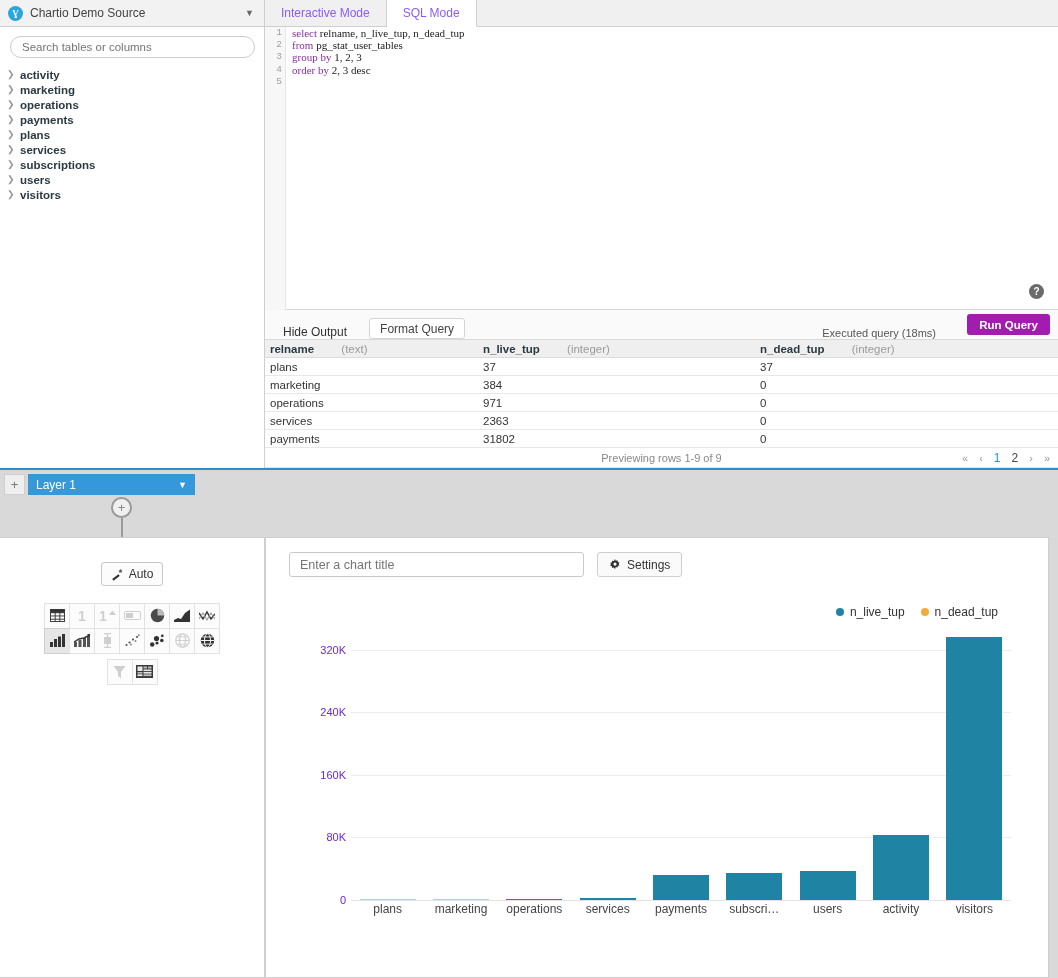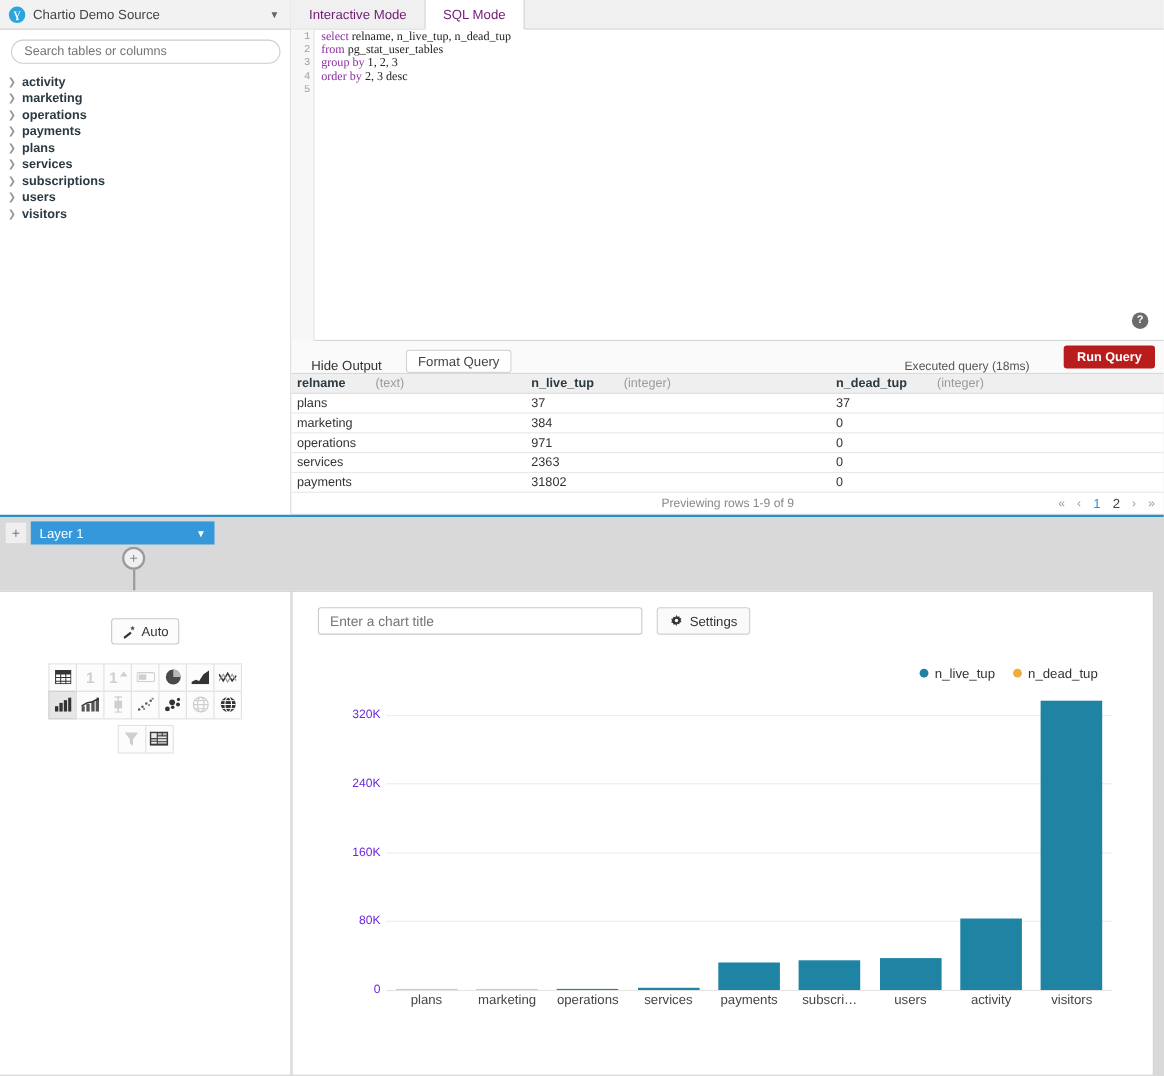--- a/index.html
+++ b/index.html
@@ -34,21 +34,21 @@
   .tablelist { padding:3px 0 0 0; }
   .tablerow { display:flex; align-items:center; height:15px; padding-left:7px; cursor:default; }
   .tablerow .arrow { width:13px; color:#999; font-size:9px; line-height:1; }
   .tablerow .tname { font-size:11.5px; color:#2b3a42; font-weight:bold; }
 
   
   .editor { position:absolute; left:265px; top:0; width:793px; height:468px; background:#fff; }
   .tabbar { height:27px; background:#f0f0f0; border-bottom:1px solid #cfcfcf;
     display:flex; align-items:flex-end; }
   .tab { height:27px; padding:0 16px; display:flex; align-items:center;
-    font-size:12px; color:#701a75; border-right:1px solid #cfcfcf; background:#f0f0f0;
+    font-size:12px; color:#8b5cf6; border-right:1px solid #cfcfcf; background:#f0f0f0;
     position:relative; cursor:default; }
   .tab.active { background:#fff; border-bottom:1px solid #fff; margin-bottom:-1px; }
 
   .codearea { position:relative; height:283px; background:#fff; border-bottom:1px solid #d5d5d5; }
   .gutter { position:absolute; left:0; top:0; width:21px; height:283px;
     background:#f7f7f7; border-right:1px solid #e6e6e6; }
   .gutter div { font-family:"Liberation Mono", monospace; font-size:9.5px; color:#a0a0a0;
     text-align:right; padding-right:3px; height:12.2px; line-height:12.2px; }
   .codelines { position:absolute; left:27px; top:0; padding-top:0; }
   .codelines div { font-family:Liberation Serif, serif; font-size:11px;
@@ -58,21 +58,21 @@
     border-radius:50%; background:#6b6b6b; color:#fff; font-size:10px; font-weight:bold;
     display:flex; align-items:center; justify-content:center; cursor:pointer; }
 
   .outputbar { height:30px; background:#fafafa; border-bottom:1px solid #d9d9d9;
     display:flex; align-items:flex-end; padding:0 8px; position:relative; }
   .hideout { font-size:12px; color:#333; padding:0 10px; cursor:pointer; }
   .fmtquery { height:21px; border:1px solid #d5d5d5; border-radius:3px; background:#fff;
     font-size:12px; color:#444; padding:0 10px; display:flex; align-items:center;
     margin-left:12px; cursor:pointer; }
   .execinfo { position:absolute; right:122px; font-size:11px; color:#555; }
-  .runbtn { position:absolute; right:8px; top:4px; height:21px; background:#b91c1c;
+  .runbtn { position:absolute; right:8px; top:4px; height:21px; background:#a21caf;
     color:#fff; border-radius:3px; font-size:11.5px; font-weight:bold;
     display:flex; align-items:center; padding:0 12px; cursor:pointer; }
 
   .restable { width:793px; font-size:11.5px; }
   .restable .hrow { display:flex; height:18px; background:#efefef; border-bottom:1px solid #dcdcdc; }
   .restable .hrow div { padding:0 0 0 5px; line-height:18px; }
   .restable .hrow .hname { font-weight:bold; color:#2b3a42; }
   .restable .hrow .htype { color:#9b9b9b; font-weight:normal;margin-left:24px; }
   .restable .drow { display:flex; height:18px; border-bottom:1px solid #e8e8e8; }
   .restable .drow div { padding:0 0 0 5px; line-height:18px; color:#333; }

